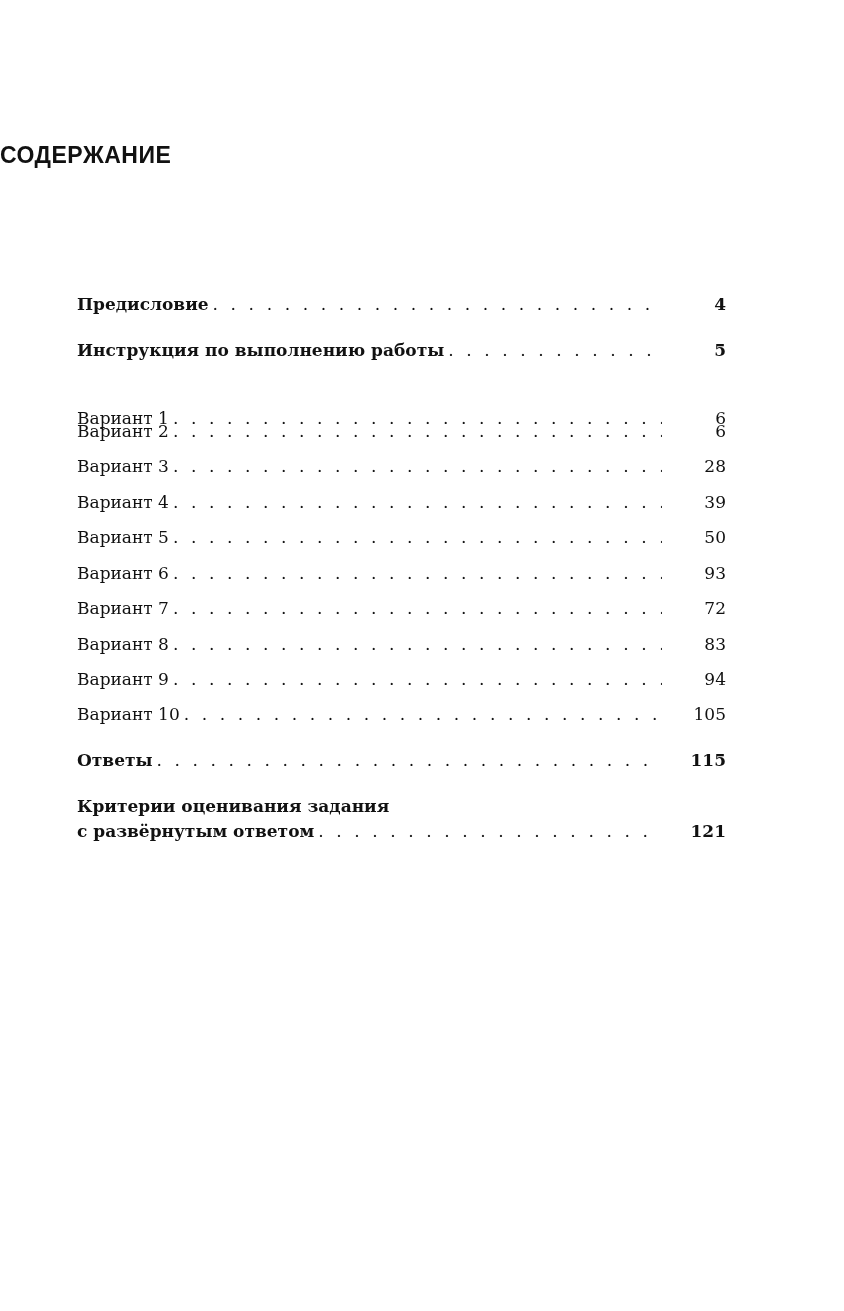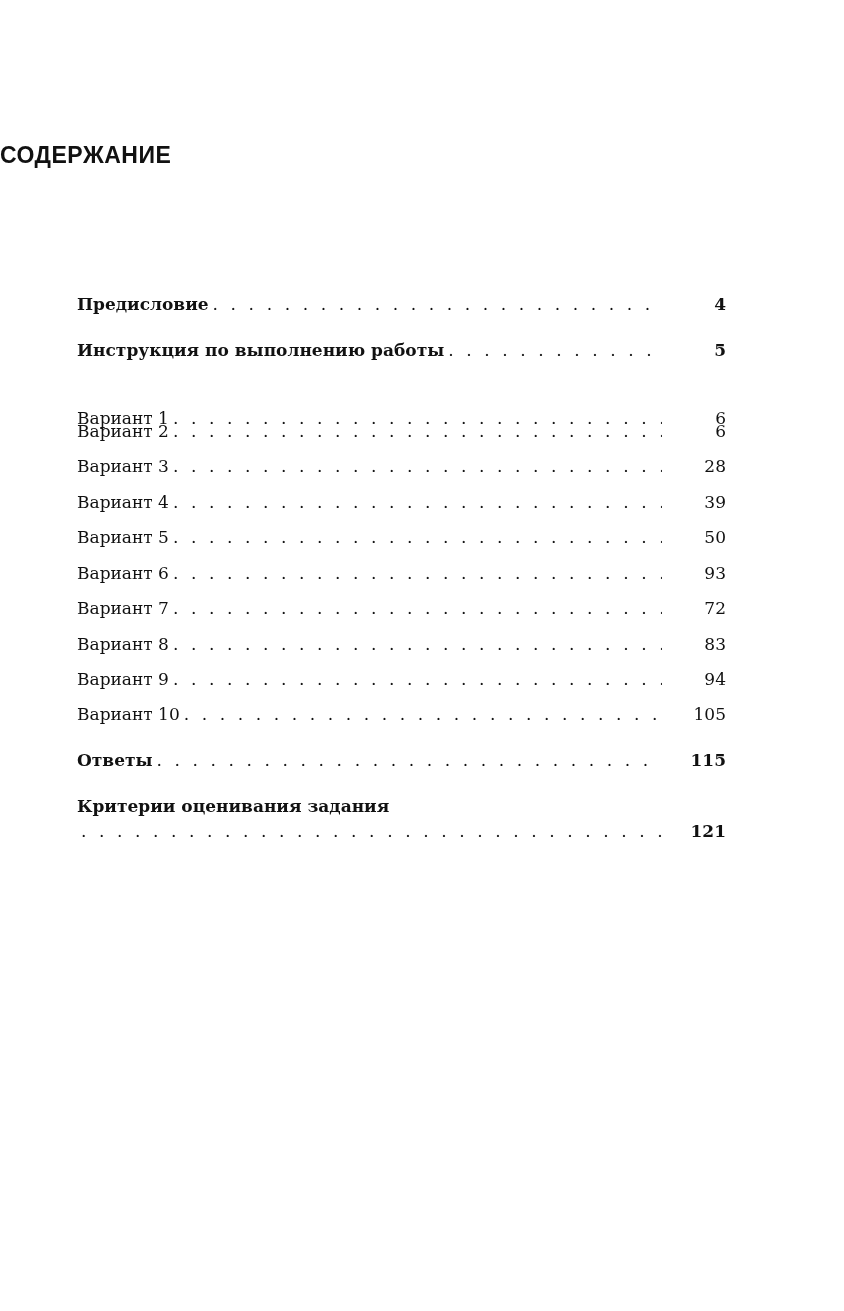--- a/index.html
+++ b/index.html
@@ -84,16 +84,17 @@
     <span class="dots">. . . . . . . . . . . . . . . . . . . . . . . . . . . . . . . . . . . . . . . . . . . . . . . . . . . . . . . . . . . . .</span>
     <span class="page">105</span>
   </div>
   <div class="row bold" style="top:750px">
     <span class="label">Ответы</span>
     <span class="dots">. . . . . . . . . . . . . . . . . . . . . . . . . . . . . . . . . . . . . . . . . . . . . . . . . . . . . . . . . . . . .</span>
     <span class="page">115</span>
   </div>
   <div class="multi-first" style="top:796px">Критерии оценивания задания</div>
   <div class="row bold" style="top:821px">
+    <span class="label">с развёрнутым ответом</span>
     <span class="dots">. . . . . . . . . . . . . . . . . . . . . . . . . . . . . . . . . . . . . . . . . . . . . . . . . . . . . . . . . . . . .</span>
     <span class="page">121</span>
   </div>
 </div>
 
 </body></html>

